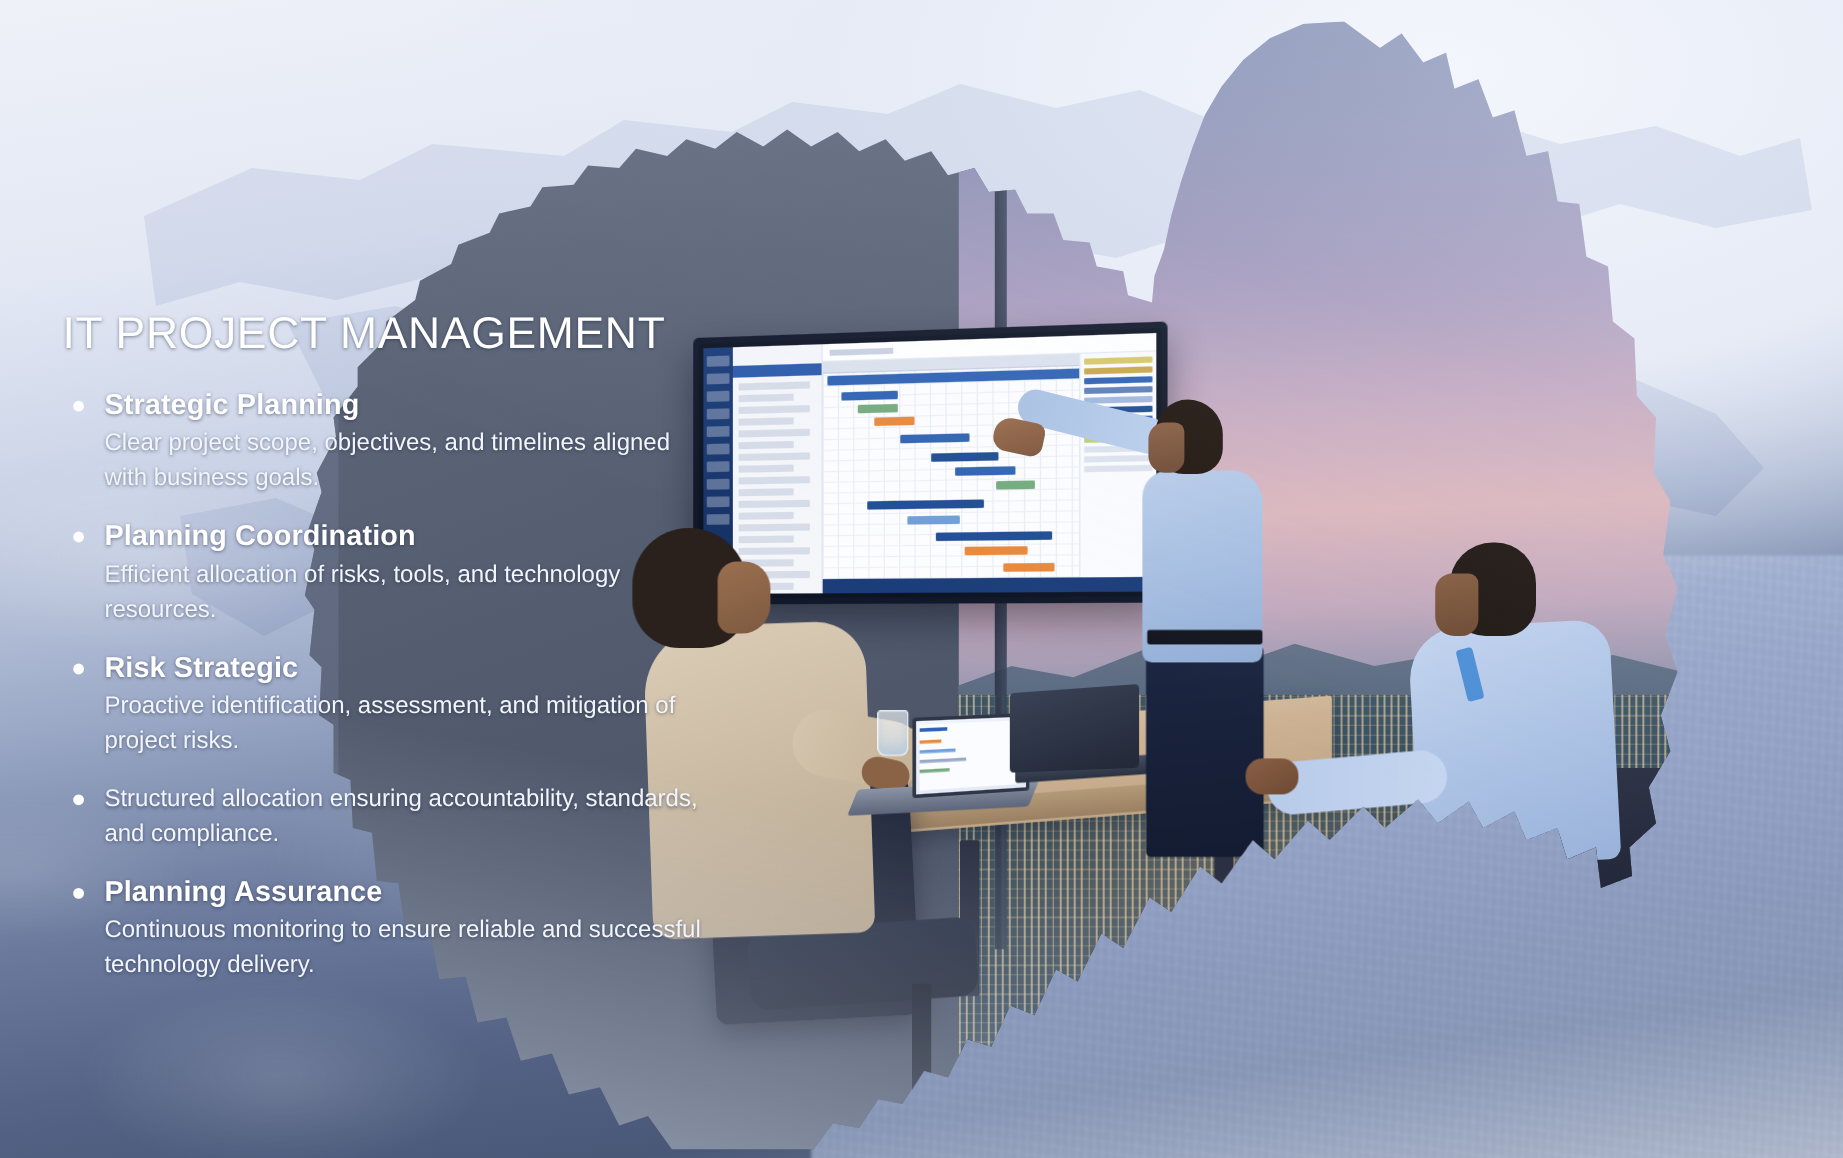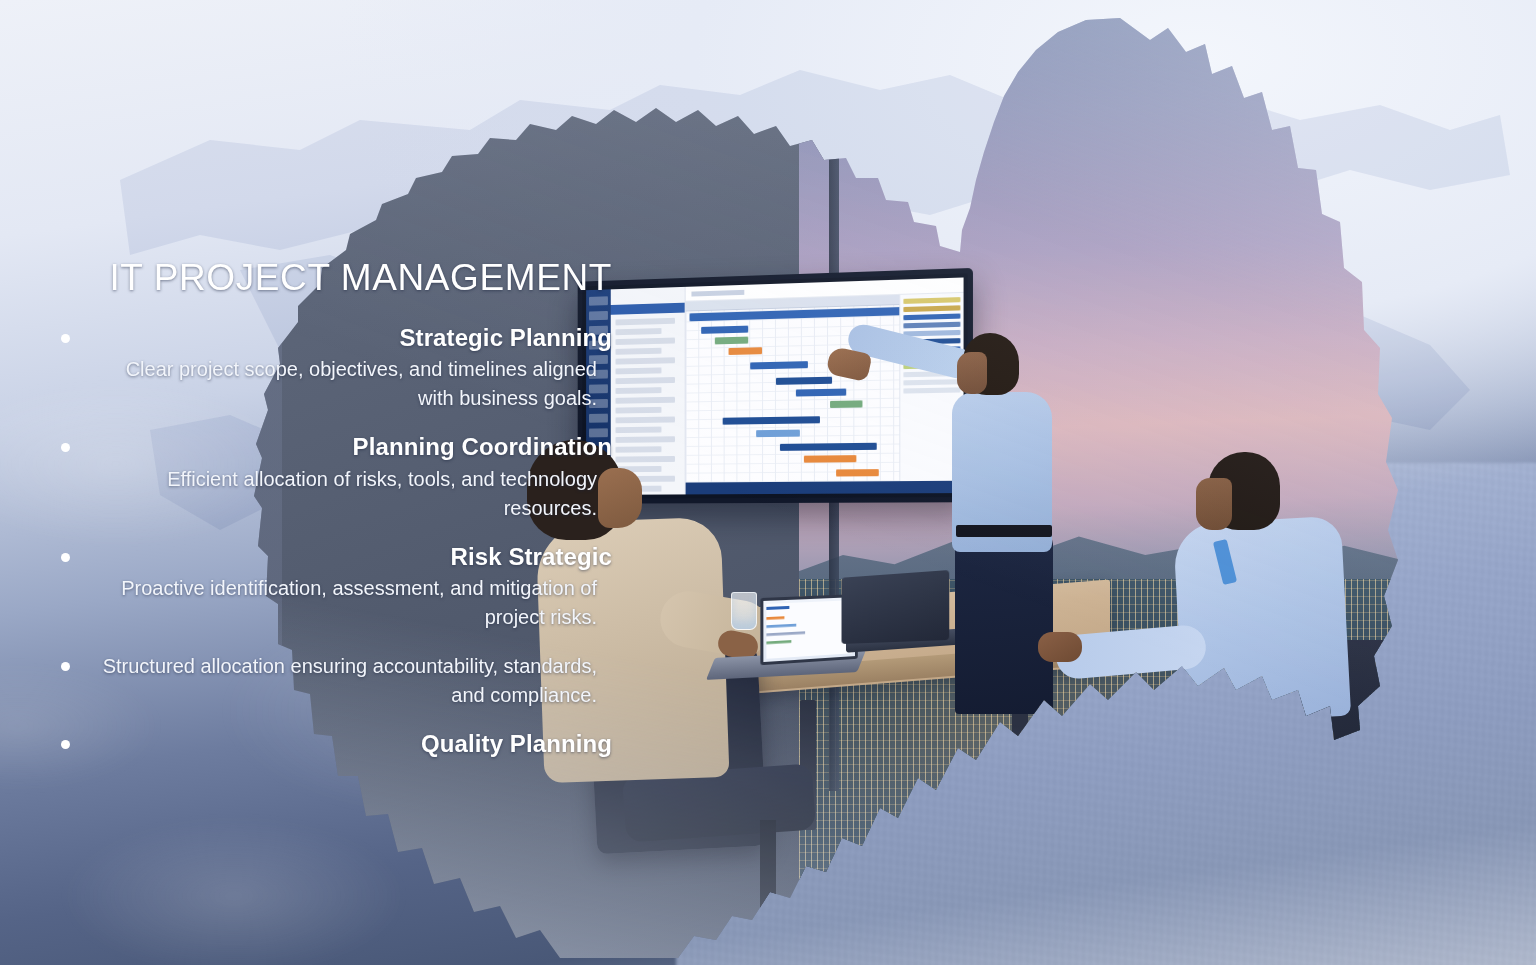--- a/index.html
+++ b/index.html
@@ -203,21 +203,21 @@
   .glass1{left:731px;top:592px;width:26px;height:38px;}
   .glass2{left:967px;top:644px;width:34px;height:48px;}
 
   
   .photo-haze{position:absolute;inset:0;
     background:linear-gradient(200deg,rgba(225,232,245,.55) 0%,rgba(225,232,245,.10) 26%,rgba(225,232,245,0) 52%),
                linear-gradient(10deg,rgba(210,221,240,.60) 0%,rgba(210,221,240,0) 34%);}
 
   
   .copy{position:absolute;left:52px;top:258px;width:560px;
-    text-shadow:0 1px 3px rgba(25,35,60,.55);text-align:right;}
+    text-shadow:0 1px 3px rgba(25,35,60,.55);}
   .title{color:#ffffff;font-size:37px;font-weight:300;letter-spacing:.6px;
     line-height:1.08;margin:0 0 26px 0;white-space:nowrap;}
   .item{margin:0 0 20px 0;position:relative;padding-left:35px;}
   .item:last-child{margin-bottom:0;}
   .dot{position:absolute;left:9px;top:10px;width:9px;height:9px;border-radius:50%;background:#ffffff;}
   .item h3{margin:0 0 3px 0;color:#ffffff;font-size:24px;font-weight:700;letter-spacing:.1px;line-height:1.18;}
   .item p{margin:0;color:#f2f5fb;font-size:20px;font-weight:400;line-height:1.45;max-width:510px;}
 </style>
 </head>
 <body>
@@ -419,17 +419,18 @@
       <p>Proactive identification, assessment, and mitigation of project risks.</p>
     </div>
 
     <div class="item">
       <span class="dot"></span>
       <p>Structured allocation ensuring accountability, standards, and compliance.</p>
     </div>
 
     <div class="item">
       <span class="dot"></span>
-      <h3>Quality Planning</h3>
+      <h3>Planning Assurance</h3>
+      <p>Continuous monitoring to ensure reliable and successful technology delivery.</p>
     </div>
   </div>
 
 </div>
 
 </body></html>

